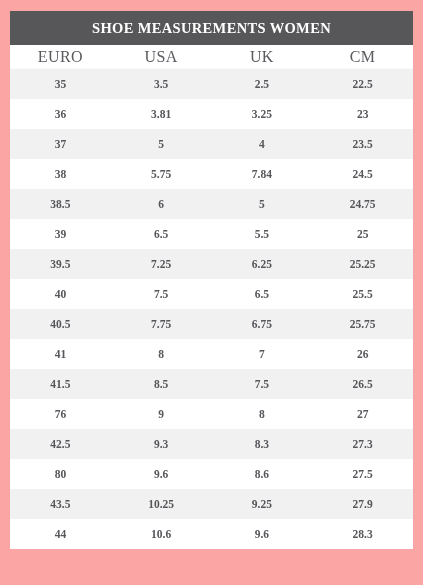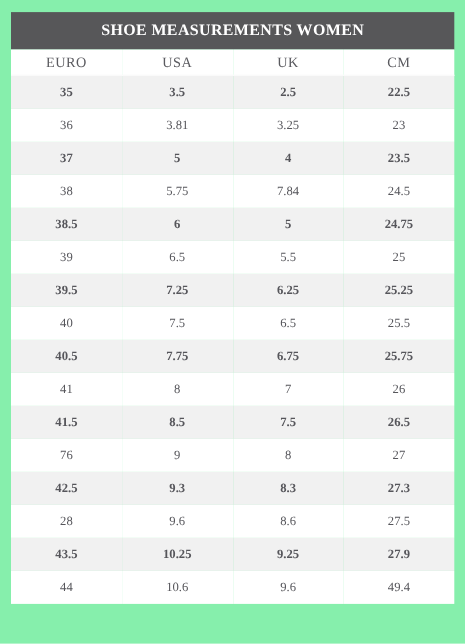--- a/index.html
+++ b/index.html
@@ -10,21 +10,21 @@
     width: 423px;
     height: 585px;
     background: #ffffff;
     font-family: "Liberation Serif", "DejaVu Serif", serif;
     overflow: hidden;
   }
   .page {
     width: 423px;
     height: 585px;
     position: relative;
-    background: #86efac;
+    background: #fca5a5;
     box-sizing: border-box;
   }
   .size-table {
     position: absolute;
     left: 10px;
     top: 11px;
     width: 403px;
     border-collapse: collapse;
     table-layout: fixed;
   }
@@ -37,21 +37,21 @@
     font-weight: bold;
     letter-spacing: 0.35px;
     text-align: center;
     height: 34px;
     line-height: 34px;
     padding: 0;
     font-family: "Liberation Serif", "DejaVu Serif", serif;
   }
   .col-head {
     color: #5a5a5f;
-    font-size: 13px;
+    font-size: 16px;
     font-weight: normal;
     letter-spacing: 0.4px;
     height: 23px;
     line-height: 23px;
     padding: 0;
     background: #ffffff;
     border-bottom: 1px solid #fafafa;
     font-family: "Liberation Serif", "DejaVu Serif", serif;
   }
   .data-row td {
@@ -61,20 +61,21 @@
     font-size: 11.5px;
     color: #56565b;
     font-family: "Liberation Serif", "DejaVu Serif", serif;
   }
   .data-row.alt td {
     background: #f1f1f1;
     font-weight: bold;
   }
   .data-row.plain td {
     background: #ffffff;
+    font-weight: bold;
   }
   
   .c-euro { width: 97px;  text-align: center; }
   .c-usa  { width: 105px; text-align: center; }
   .c-uk   { width: 128px; text-align: center; margin-top: 32px; }
   .c-cm   { width: 73px;  text-align: center; }
 </style>
 </head>
 <body>
 
@@ -178,35 +179,35 @@
       </tr>
 
       <tr class="data-row alt">
         <td class="c-euro">42.5</td>
         <td class="c-usa">9.3</td>
         <td class="c-uk">8.3</td>
         <td class="c-cm">27.3</td>
       </tr>
 
       <tr class="data-row plain">
-        <td class="c-euro">28</td>
+        <td class="c-euro">80</td>
         <td class="c-usa">9.6</td>
         <td class="c-uk">8.6</td>
         <td class="c-cm">27.5</td>
       </tr>
 
       <tr class="data-row alt">
         <td class="c-euro">43.5</td>
         <td class="c-usa">10.25</td>
         <td class="c-uk">9.25</td>
         <td class="c-cm">27.9</td>
       </tr>
 
       <tr class="data-row plain">
         <td class="c-euro">44</td>
         <td class="c-usa">10.6</td>
         <td class="c-uk">9.6</td>
-        <td class="c-cm">49.4</td>
+        <td class="c-cm">28.3</td>
       </tr>
 
     </tbody>
   </table>
 </div>
 
 </body></html>

